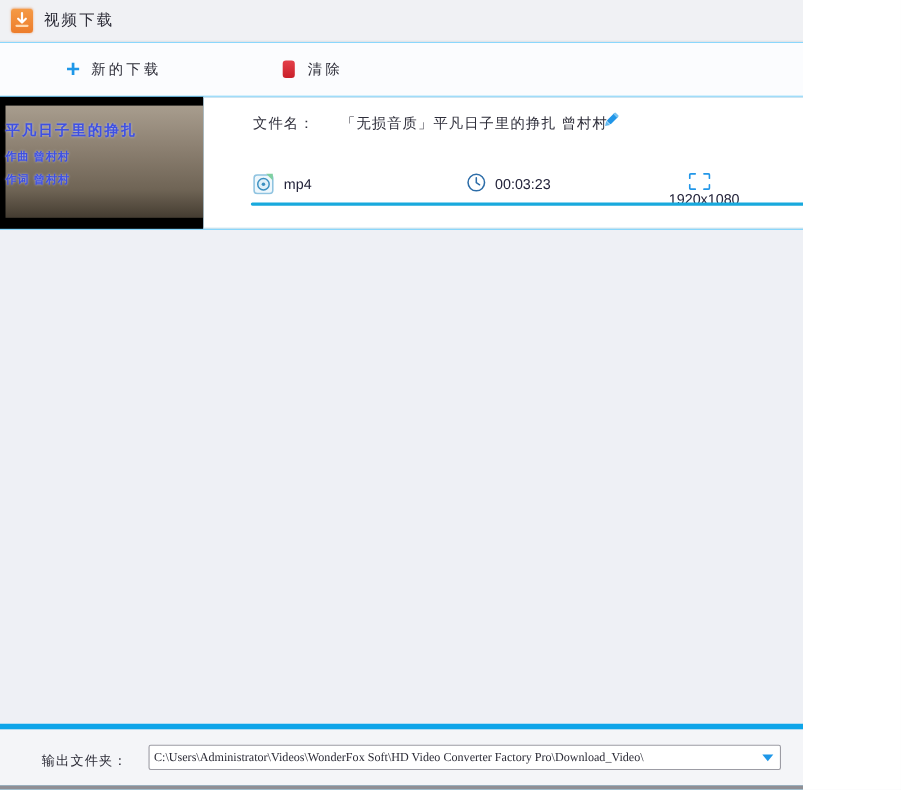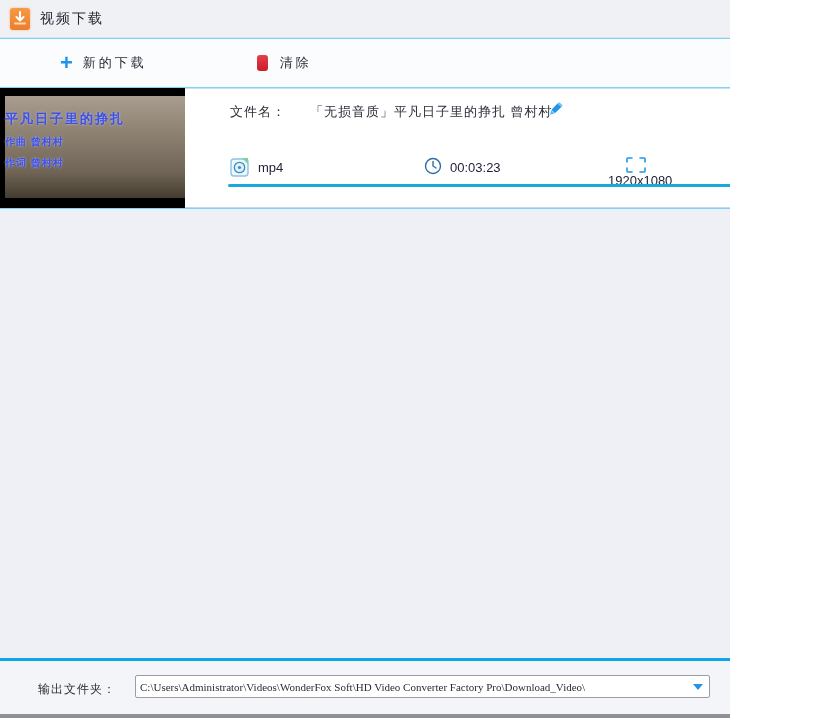--- a/index.html
+++ b/index.html
@@ -56,21 +56,21 @@
   .item-folder { position:absolute; left:600px; top:53px; cursor:pointer; }
 
   .progress-line { position:absolute; left:43px; top:95px; width:591px; height:3px;
     background:#18a9dd; border-radius:2px; }
 
   
   .list-area { position:absolute; left:0; top:209px; width:819px; height:449px; background:#eef0f5; }
 
   
   .output-bar { position:absolute; left:0; top:658px; width:819px; height:56px;
-    background:#f4f5f8; border-top:3px solid #0ea5e9; }
+    background:#f4f5f8; border-top:5px solid #0ea5e9; }
   .out-label { position:absolute; left:38px; top:20px; font-size:12px; color:#2b2b36; letter-spacing:1px; }
   .path-box { position:absolute; left:135px; top:14px; width:575px; height:23px;
     background:#ffffff; border:1px solid #9c9ca4; border-radius:2px; display:flex; align-items:center; }
   .path-input { flex:1; height:19px; border:none; outline:none; font-family:Liberation Serif, serif;
     font-size:11px; color:#2b2b36; padding:0 4px; background:transparent; }
   .dd-arrow { width:22px; height:19px; display:flex; align-items:center; justify-content:center; cursor:pointer; }
   .dd-arrow::after { content:""; width:0; height:0; border-left:5px solid transparent;
     border-right:5px solid transparent; border-top:6px solid #1e97e8; }
   .browse-btn { position:absolute; left:729px; top:14px; cursor:pointer; }
   .edge-circle { position:absolute; left:810px; top:644px; width:24px; height:24px; border-radius:50%;

